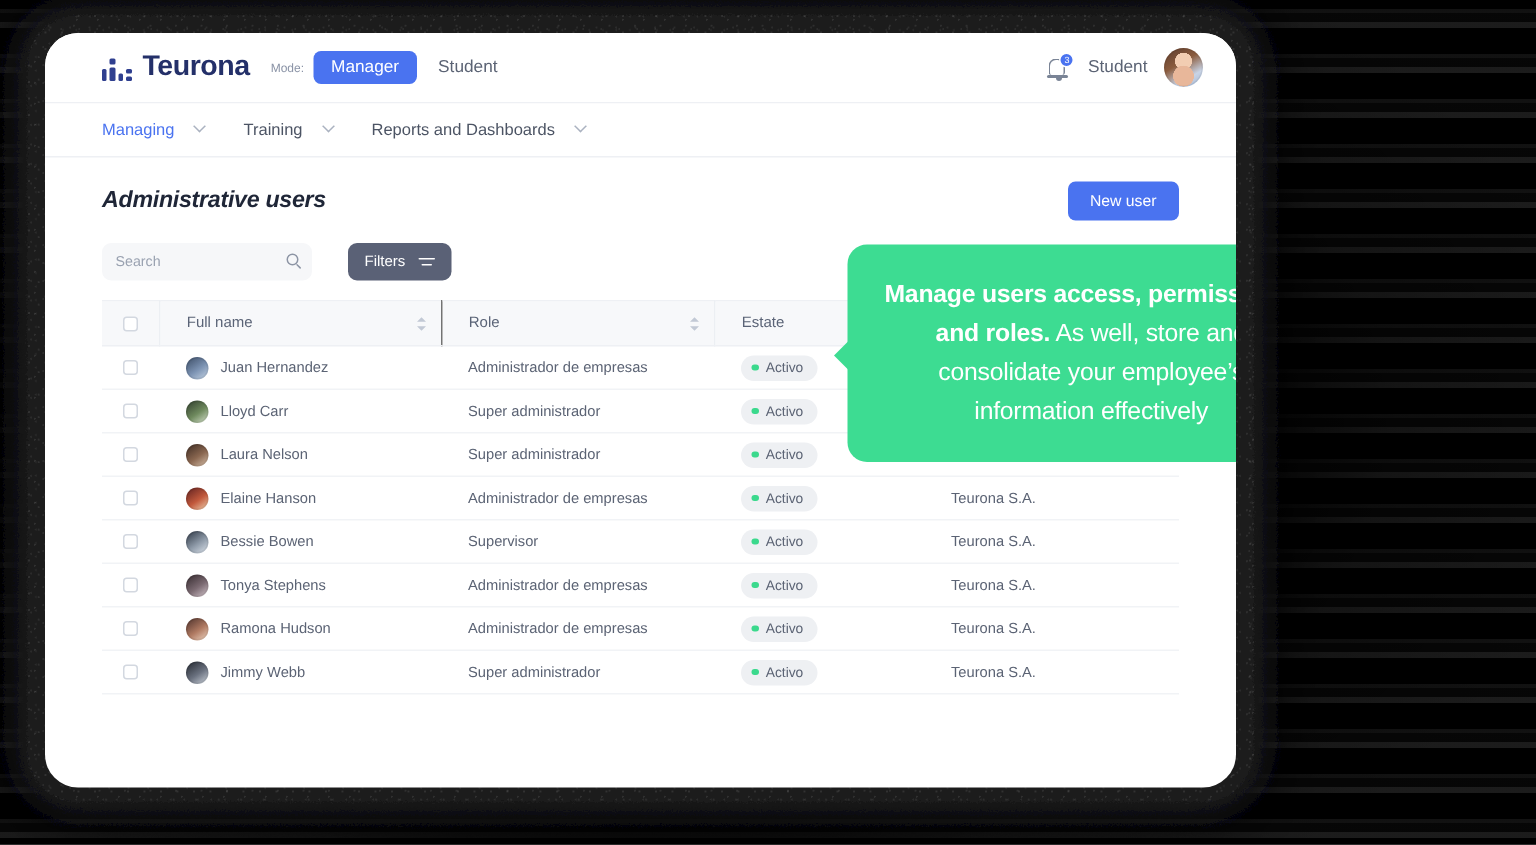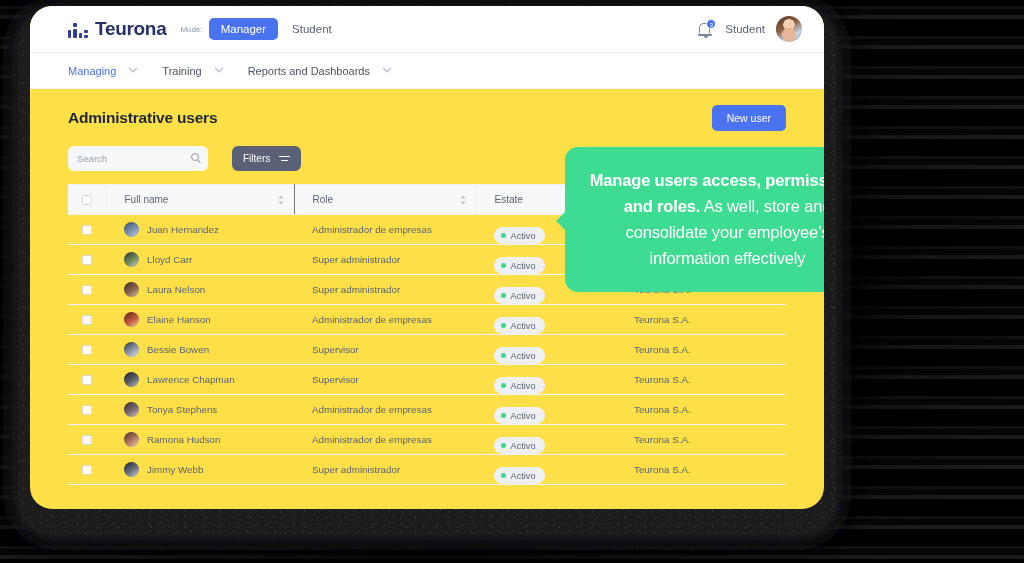--- a/index.html
+++ b/index.html
@@ -69,23 +69,23 @@
       radial-gradient(circle at 21% 63%, rgba(255,255,255,.08) 0.6px, transparent 0.8px),
       radial-gradient(circle at 51% 88%, rgba(255,255,255,.09) 0.6px, transparent 0.8px),
       radial-gradient(circle at 91% 78%, rgba(255,255,255,.07) 0.6px, transparent 0.8px);
     background-size: 11px 11px, 14px 14px, 9px 9px, 17px 17px, 13px 13px, 15px 15px, 12px 12px;
     pointer-events: none;
   }
 
   
   #app {
     position: absolute;
-    left: 30px; top: 6px;
+    left: 30px; top: 22px;
     width: 794px; height: 503px;
-    background: #fde047;
+    background: #ffffff;
     border-radius: 22px 22px 22px 22px;
     overflow: hidden;
   }
 
   
   .topbar {
     height: 47px;
     display: flex; align-items: center;
     padding: 0 22px 0 38px;
     border-bottom: 1px solid #eef0f4;
@@ -164,20 +164,21 @@
     display: inline-block; width: 6px; height: 6px;
     border-right: 1.2px solid #aab2c0; border-bottom: 1.2px solid #aab2c0;
     transform: rotate(45deg) translate(-2px,-2px);
   }
 
   
   .page { padding: 20px 38px 0 38px; position: relative; }
   .page-title {
     font-size: 15.5px; font-weight: bold; color: #1f2637;
     letter-spacing: -.2px;
+    font-style: italic;
   }
   .toolbar { display: flex; align-items: center; gap: 24px; margin-top: 19px; }
   .search-box {
     position: relative;
     width: 140px; height: 25px;
     background: #f6f7f9; border-radius: 6px;
     display: flex; align-items: center; padding: 0 9px;
   }
   .search-box input {
     border: none; outline: none; background: transparent;
@@ -259,21 +260,20 @@
   .namecell { display: flex; align-items: center; gap: 8px; }
   .av {
     width: 15px; height: 15px; border-radius: 50%; flex: none;
     box-shadow: inset 0 0 0 1px rgba(0,0,0,.07);
   }
   .badge-active {
     display: inline-flex; align-items: center; gap: 5px;
     background: #eef0f3; color: #5b6374;
     border-radius: 10px; padding: 3.5px 9px 3.5px 7px;
     font-size: 9.2px;
-    margin-top: 12px;
   }
   .dot { width: 4.5px; height: 4.5px; border-radius: 50%; background: #3bd98d; flex: none; }
 
   
   .callout {
     position: absolute;
     left: 535px; top: 141px;
     width: 325px; height: 145px;
     background: #3ddc92;
     border-radius: 13px;
@@ -492,37 +492,20 @@
                     <span>Activo</span>
                   </span></td>
                 <td class="c-comp"><span>Teurona S.A.</span></td>
               </tr>
               <tr>
                 <td class="c-check">
                   <span class="cbx"></span>
                 </td>
                 <td class="c-name">
                   <span class="namecell">
-                    <span class="av" style="background:linear-gradient(145deg,#1f2124,#5d6167 55%,#bfc4ca)"></span>
-                    <span>Lawrence Chapman</span>
-                  </span>
-                </td>
-                <td class="c-role"><span>Supervisor</span></td>
-                <td class="c-est"><span class="badge-active">
-                    <span class="dot"></span>
-                    <span>Activo</span>
-                  </span></td>
-                <td class="c-comp"><span>Teurona S.A.</span></td>
-              </tr>
-              <tr>
-                <td class="c-check">
-                  <span class="cbx"></span>
-                </td>
-                <td class="c-name">
-                  <span class="namecell">
                     <span class="av" style="background:linear-gradient(145deg,#32282c,#7b6a72 55%,#d6c9cf)"></span>
                     <span>Tonya Stephens</span>
                   </span>
                 </td>
                 <td class="c-role"><span>Administrador de empresas</span></td>
                 <td class="c-est"><span class="badge-active">
                     <span class="dot"></span>
                     <span>Activo</span>
                   </span></td>
                 <td class="c-comp"><span>Teurona S.A.</span></td>

